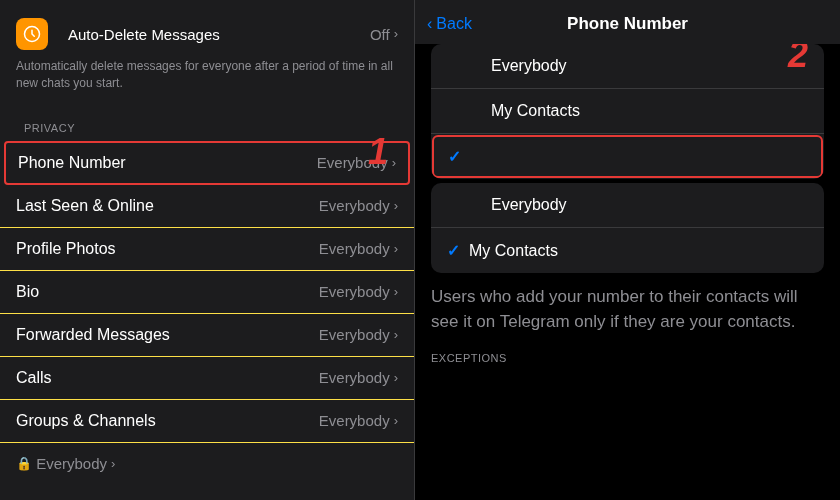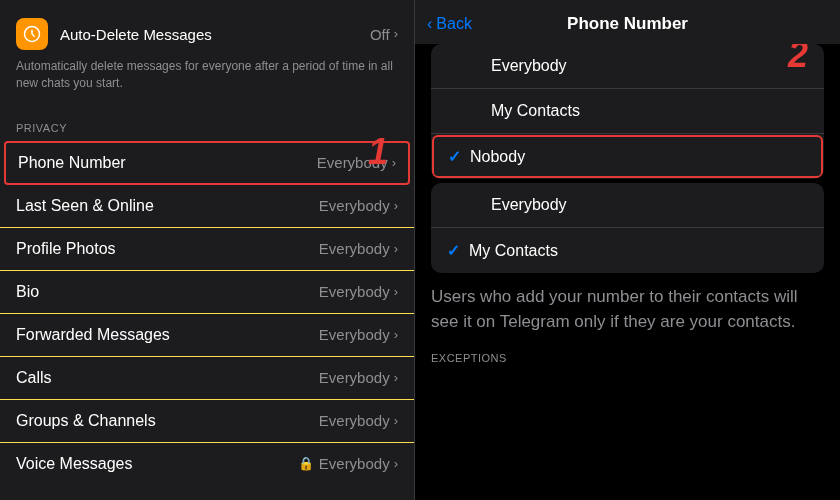--- a/index.html
+++ b/index.html
@@ -31,21 +31,21 @@
     .auto-delete-row {
       display: flex;
       align-items: center;
       justify-content: space-between;
       padding: 8px 0;
     }
 
     .auto-delete-left {
       display: flex;
       align-items: center;
-      gap: 12px;
+      gap: 20px;
     }
 
     .auto-delete-icon {
       width: 32px;
       height: 32px;
       background: #ff9500;
       border-radius: 8px;
       display: flex;
       align-items: center;
       justify-content: center;
@@ -82,20 +82,21 @@
       line-height: 1.4;
     }
 
     .section-header {
       padding: 12px 16px 6px 16px;
       font-size: 11px;
       color: #8e8e93;
       text-transform: uppercase;
       letter-spacing: 0.5px;
       font-weight: 500;
+      margin-left: 8px;
     }
 
     .settings-list {
       background: #1c1c1e;
       flex: 1;
     }
 
     .settings-item {
       display: flex;
       align-items: center;
@@ -332,21 +333,20 @@
 
     <div class="settings-item">
       <span class="settings-item-title">Groups &amp; Channels</span>
       <div class="settings-item-value">
         <span>Everybody</span>
         <span class="chevron">›</span>
       </div>
     </div>
 
     <div class="settings-item" style="border-bottom:none;">
-      <span class="settings-item-title">Voice Messages</span>
       <div class="settings-item-value">
         <span class="lock-icon">🔒</span>
         <span>Everybody</span>
         <span class="chevron">›</span>
       </div>
     </div>
 
   </div>
 </div>
 
@@ -371,21 +371,20 @@
         <span class="option-label">Everybody</span>
       </div>
 
       <div class="option-item no-check">
         <span class="option-check"></span>
         <span class="option-label">My Contacts</span>
       </div>
 
       <div class="option-item selected-red">
         <span class="option-check">✓</span>
-        <span class="option-label">Nobody</span>
       </div>
 
     </div>
 
 
     <div class="option-group">
 
       <div class="option-item no-check">
         <span class="option-check"></span>
         <span class="option-label">Everybody</span>

